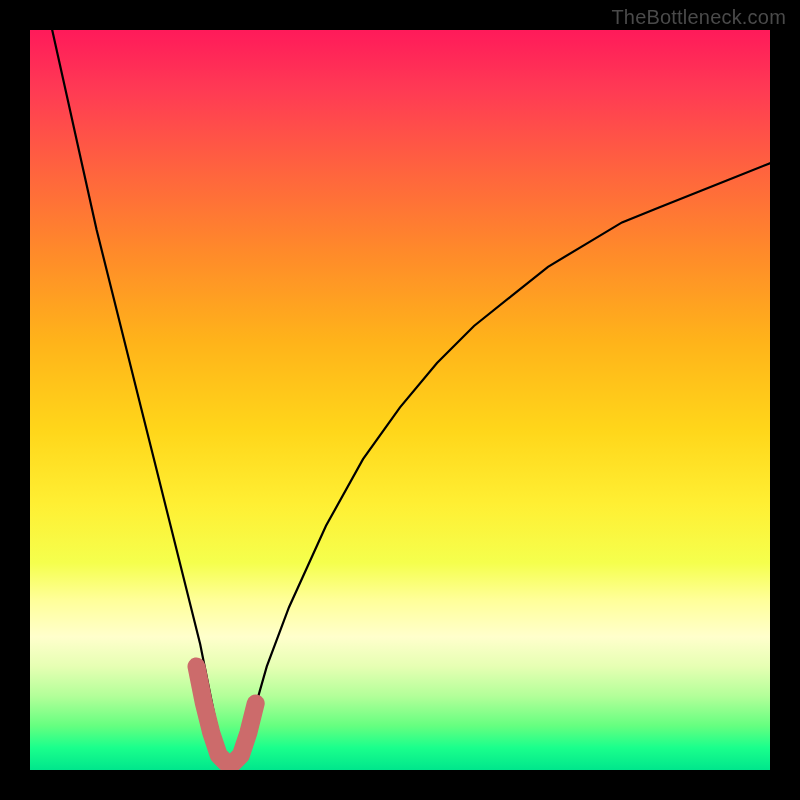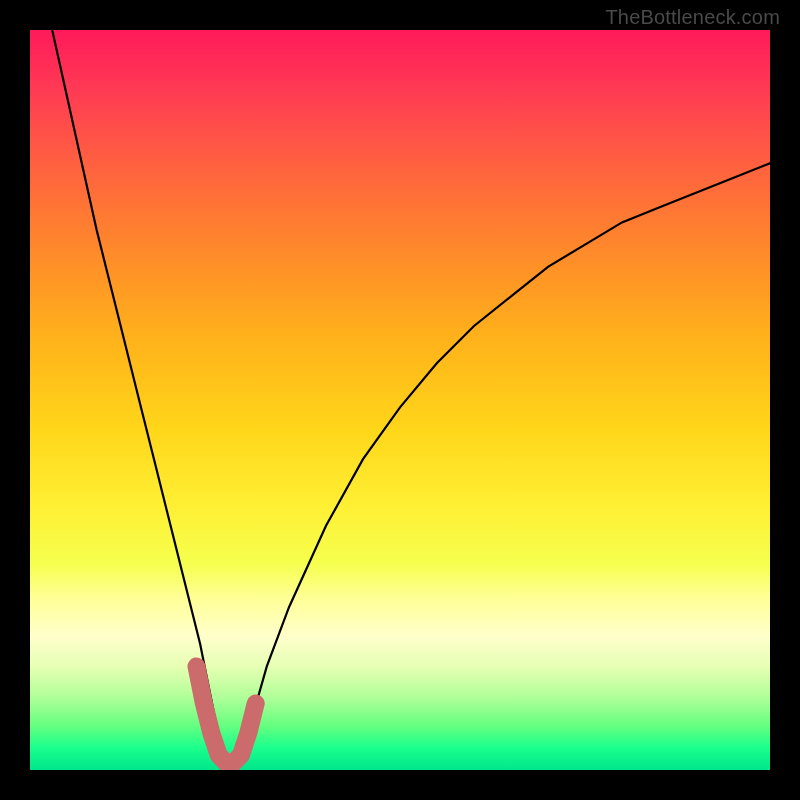--- a/index.html
+++ b/index.html
@@ -31,21 +31,21 @@
       #e6ffb3 86%,
       #b3ff99 90%,
       #66ff80 94%,
       #1aff8c 97%,
       #00e68c 100%
     );
   }
   .watermark {
     position: absolute;
     top: 6px;
-    right: 20px;
+    right: 14px;
     color: #4a4a4a;
     font-size: 20px;
     letter-spacing: 0.2px;
     font-weight: 400;
     z-index: 20;
   }
   svg.curve {
     position: absolute;
     left: 0;
     top: 0;

